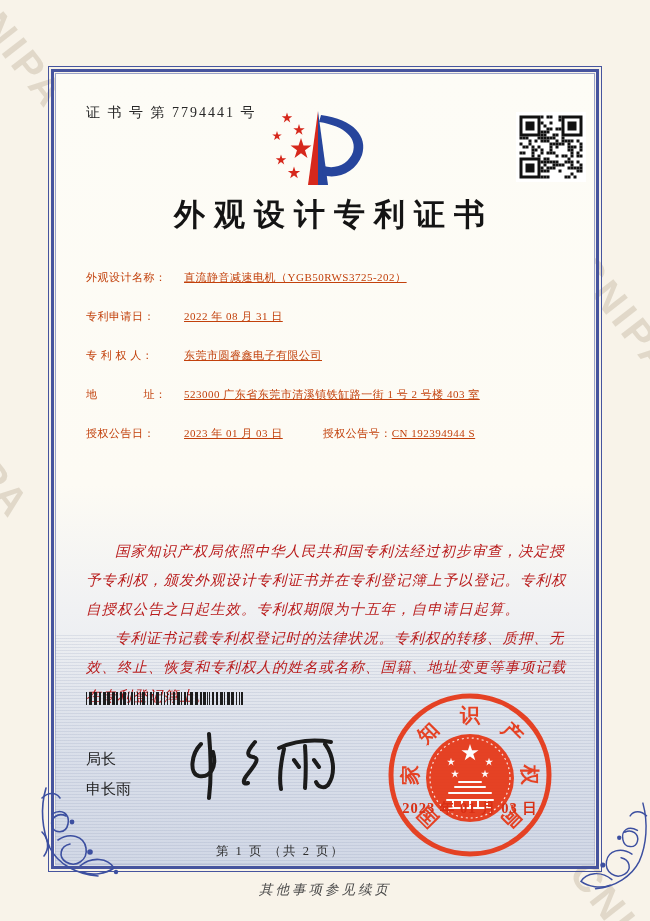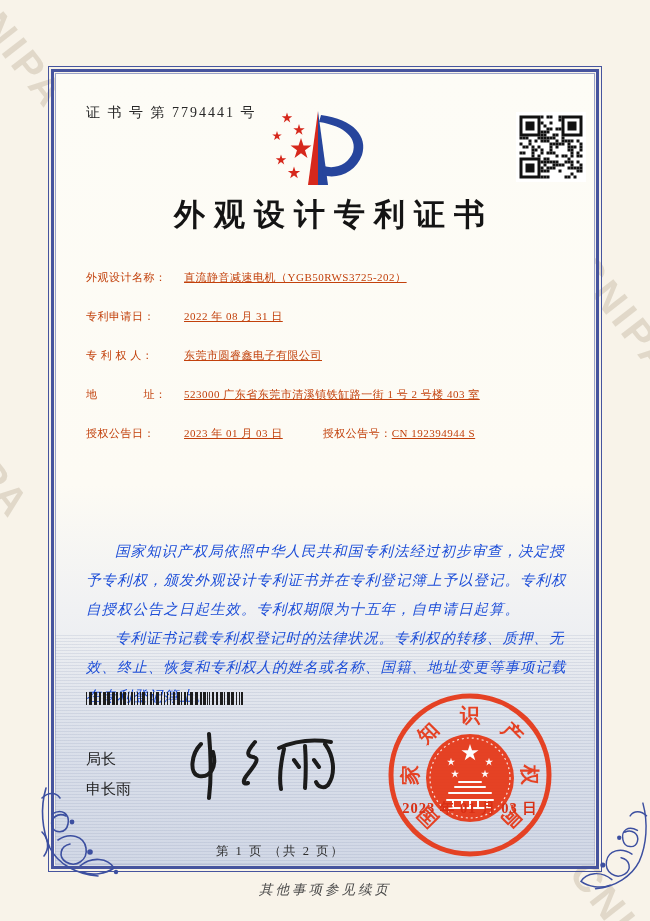--- a/index.html
+++ b/index.html
@@ -38,21 +38,21 @@
   .qr{position:absolute;left:516px;top:112px;width:70px;height:70px;background:#fff;padding:2px;box-sizing:border-box;z-index:4;}
   .title{
     position:absolute;left:0;top:194px;width:650px;text-align:center;
     font-size:31px;font-weight:bold;letter-spacing:9px;color:#141414;z-index:4;padding-left:9px;
   }
   .fields{position:absolute;left:86px;top:270px;width:482px;z-index:4;}
   .field-row{height:39px;font-size:11px;letter-spacing:0.5px;color:#c2410c;white-space:nowrap;text-decoration:underline;}
   .field-label{display:inline-block;min-width:98px;}
   .field-label2{display:inline-block;margin-left:40px;}
   .paras{position:absolute;left:86px;top:537px;width:482px;z-index:4;
-    font-style:italic;font-size:14.5px;line-height:29px;letter-spacing:1px;color:#1d4ed8;}
+    font-style:italic;font-size:14.5px;line-height:29px;letter-spacing:1px;color:#b91c1c;}
   .paras p{margin:0;text-indent:2em;}
   .barcode{position:absolute;left:86px;top:692px;width:158px;height:13px;z-index:4;}
   .signer{position:absolute;left:86px;top:744px;z-index:4;
     font-family:"Liberation Sans","DejaVu Sans",sans-serif;font-size:15px;color:#222;line-height:30px;}
   .signature{position:absolute;left:183px;top:722px;width:165px;height:88px;z-index:5;}
   .seal{position:absolute;left:385px;top:690px;width:170px;height:170px;z-index:6;opacity:0.95;}
   .seal-date{position:absolute;left:378px;top:799px;width:184px;text-align:center;z-index:7;
     font-size:14.5px;font-weight:bold;letter-spacing:1px;color:#d93015;}
   .flourish{position:absolute;z-index:8;pointer-events:none;}
   .flourish.left{left:36px;top:778px;width:112px;height:104px;}

